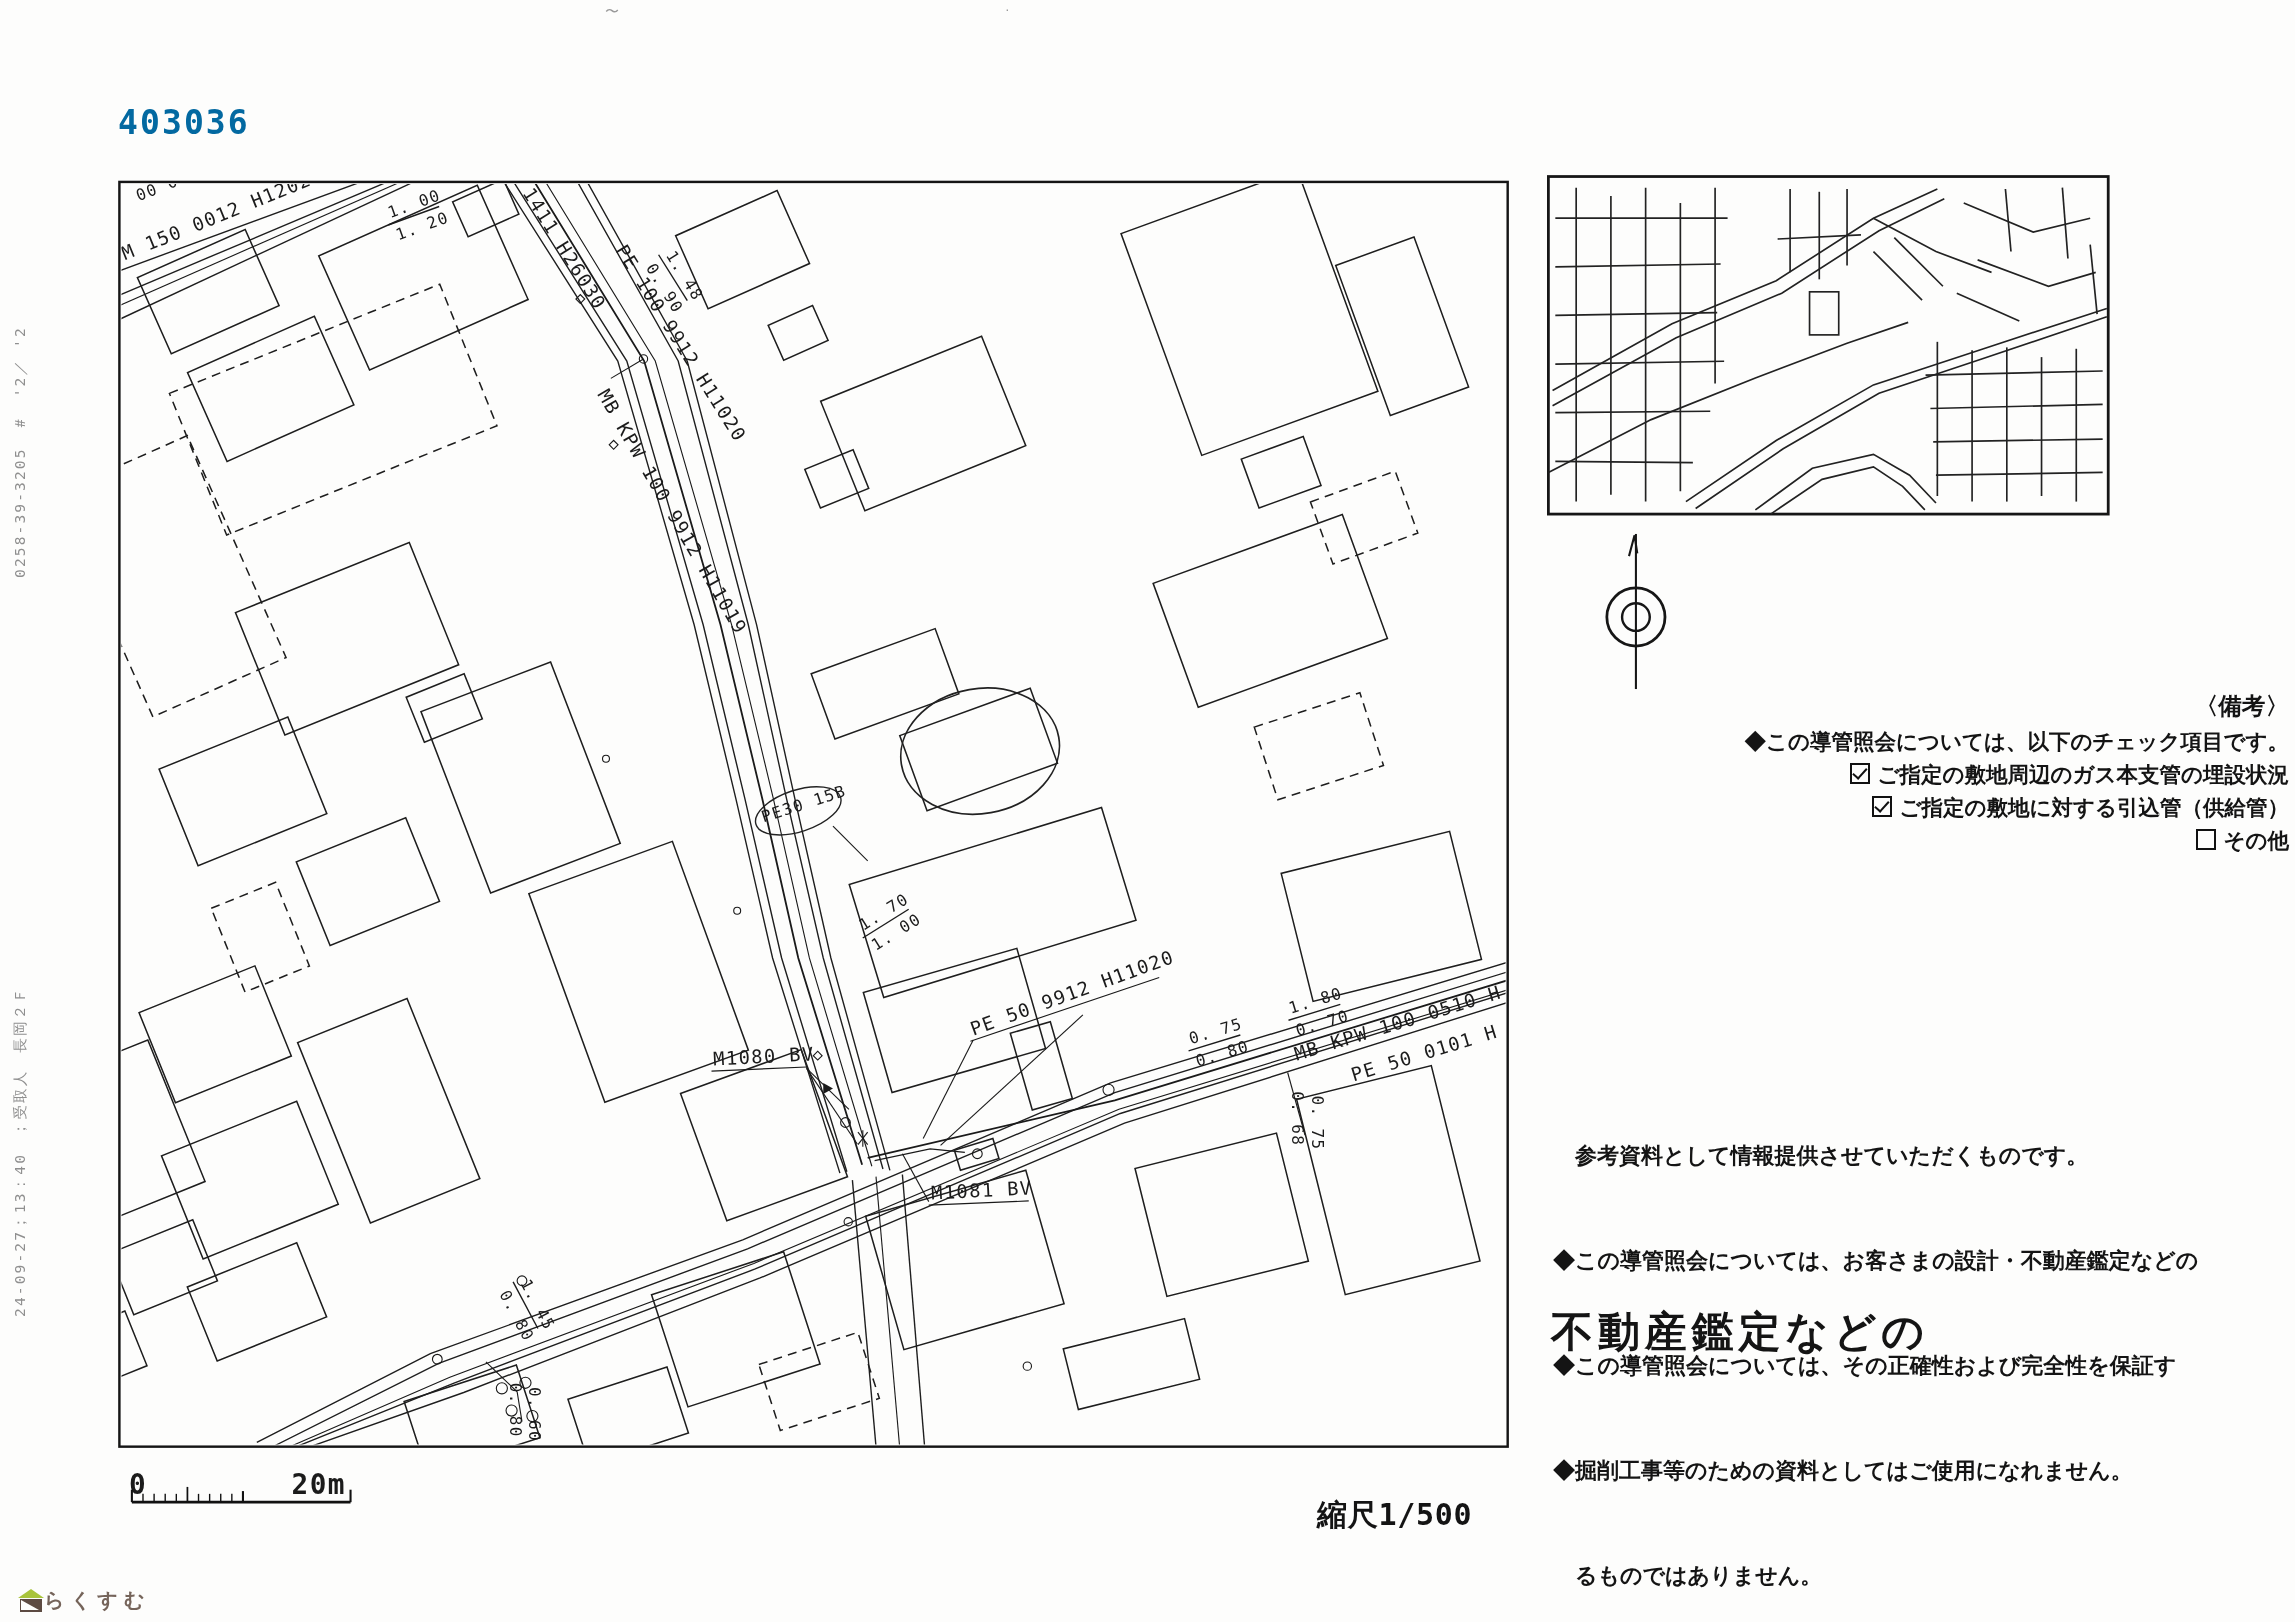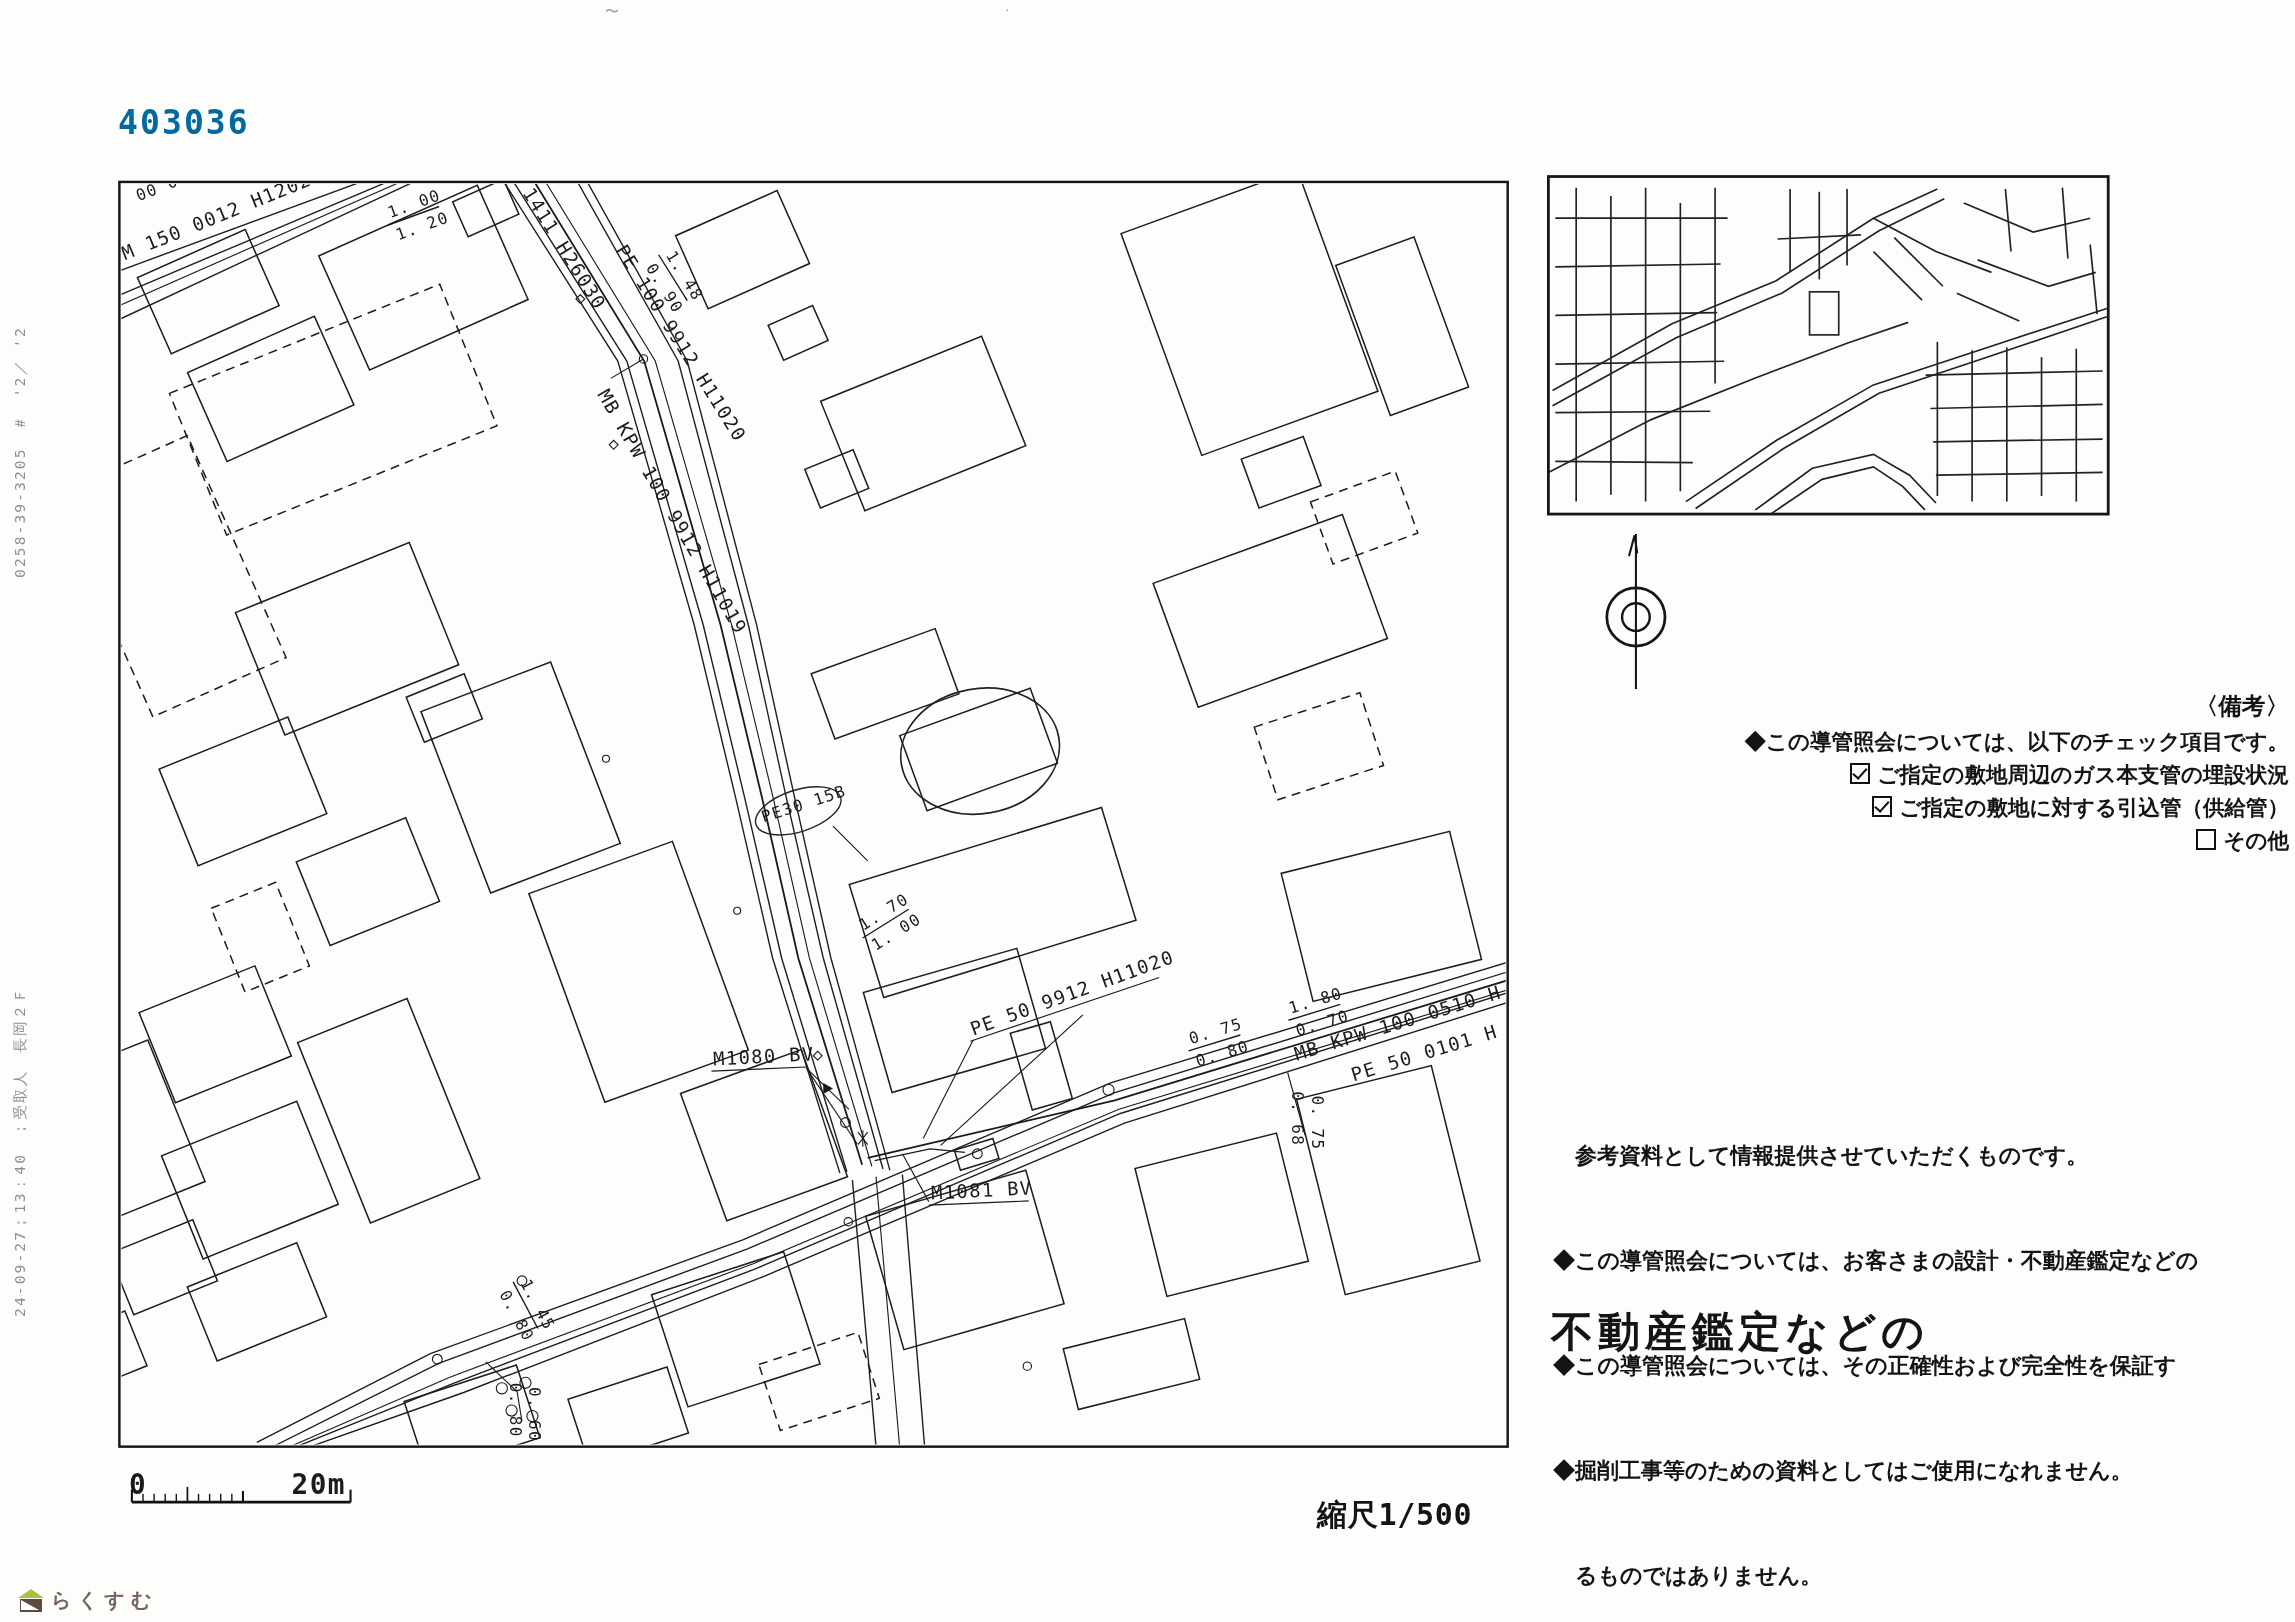--- a/index.html
+++ b/index.html
@@ -31,21 +31,21 @@
   #remarks .item{padding-left:29px;}
   .cbx{display:inline-block;width:16.7px;height:16.7px;border:2.1px solid #111;position:relative;
        top:2.1px;margin-right:7px;}
   .cbx.checked::before{content:"";position:absolute;left:1.4px;top:2.8px;width:11.8px;height:6.2px;
        border-left:2.8px solid #111;border-bottom:2.8px solid #111;transform:rotate(-48deg);}
   #disclaimer{left:1553px;top:1068px;font-size:22px;line-height:35px;width:736px;white-space:pre;}
   #company{left:1551px;top:1304px;font-size:42px;letter-spacing:4.9px;font-weight:700;}
   #scalelabel{left:1317px;top:1455px;font-size:30px;font-weight:700;
               font-family:"DejaVu Sans Mono","Liberation Mono",monospace;letter-spacing:0.7px;margin-top:40px;}
   
-  #logo{left:18px;top:1587px;display:flex;align-items:center;gap:7px;}
+  #logo{left:18px;top:1587px;display:flex;align-items:center;}
   #logo .house{position:relative;width:26px;height:23.6px;}
   #logo .roof{position:absolute;left:0;top:0;width:0;height:0;
               border-left:13px solid transparent;border-right:13px solid transparent;
               border-bottom:9.7px solid #a9c43c;}
   #logo .body{position:absolute;left:2.1px;top:10.4px;width:22px;height:13px;background:#5d4b42;}
   #logo .body::after{content:"";position:absolute;left:1.4px;top:1.4px;width:0;height:0;
               border-bottom:10.4px solid #fdfdfc;border-right:18px solid transparent;}
   #logo .txt{font-size:20px;letter-spacing:6.2px;color:#75645a;font-weight:700;}
   .noise{position:absolute;color:#9a9a9a;font-size:14px;}
 </style>

